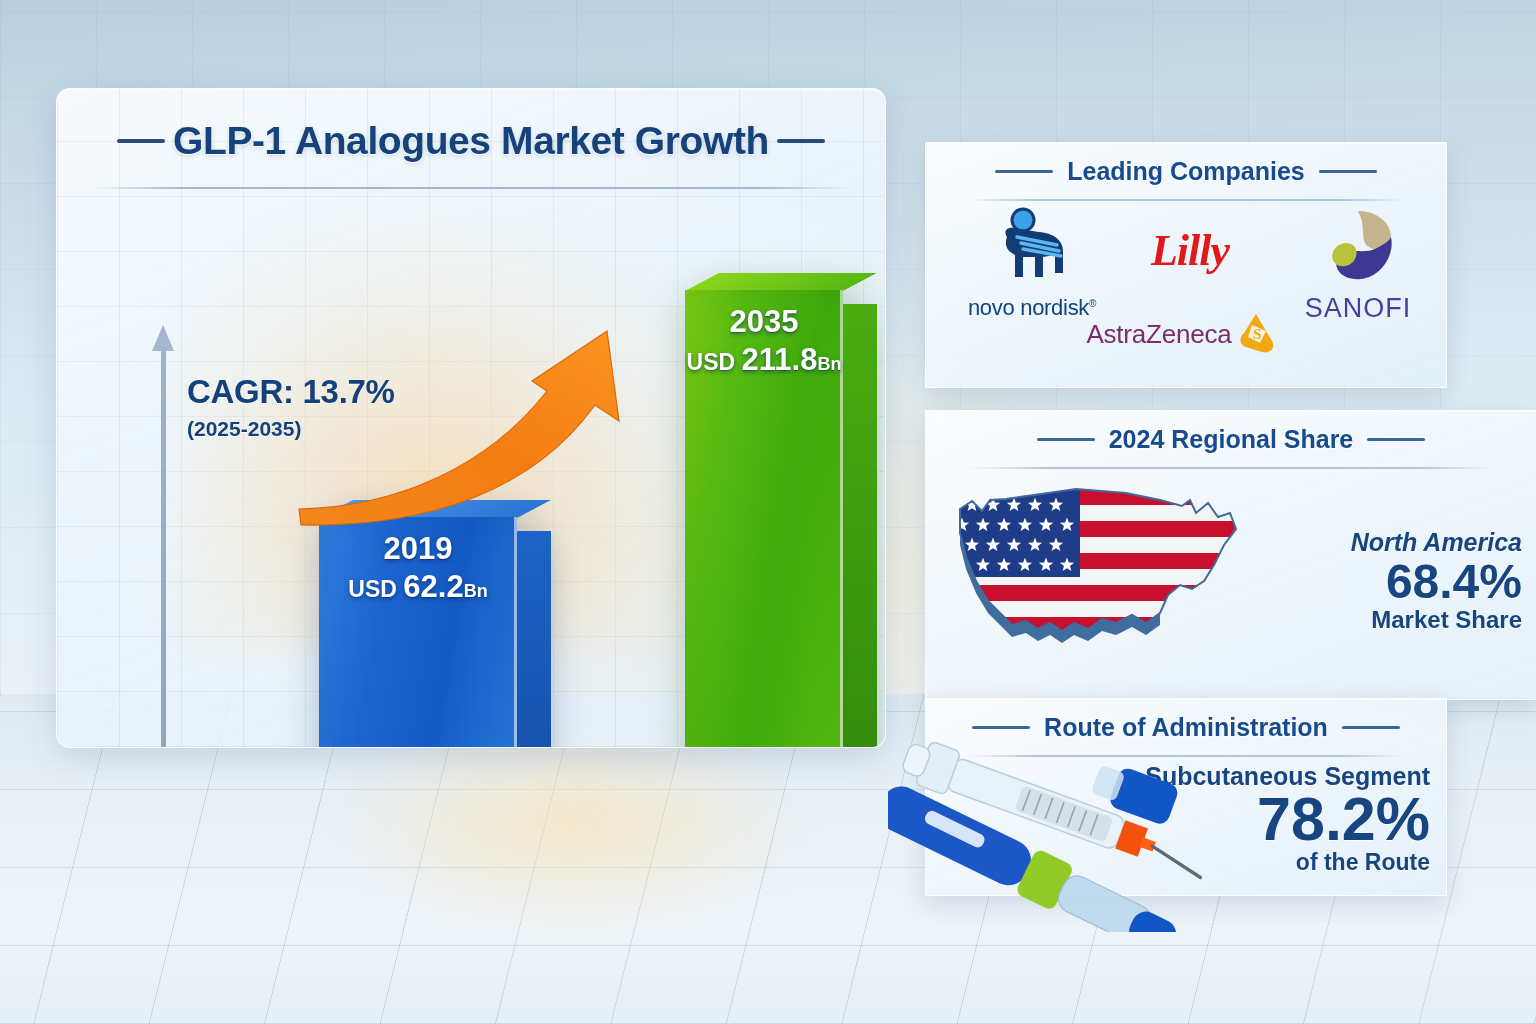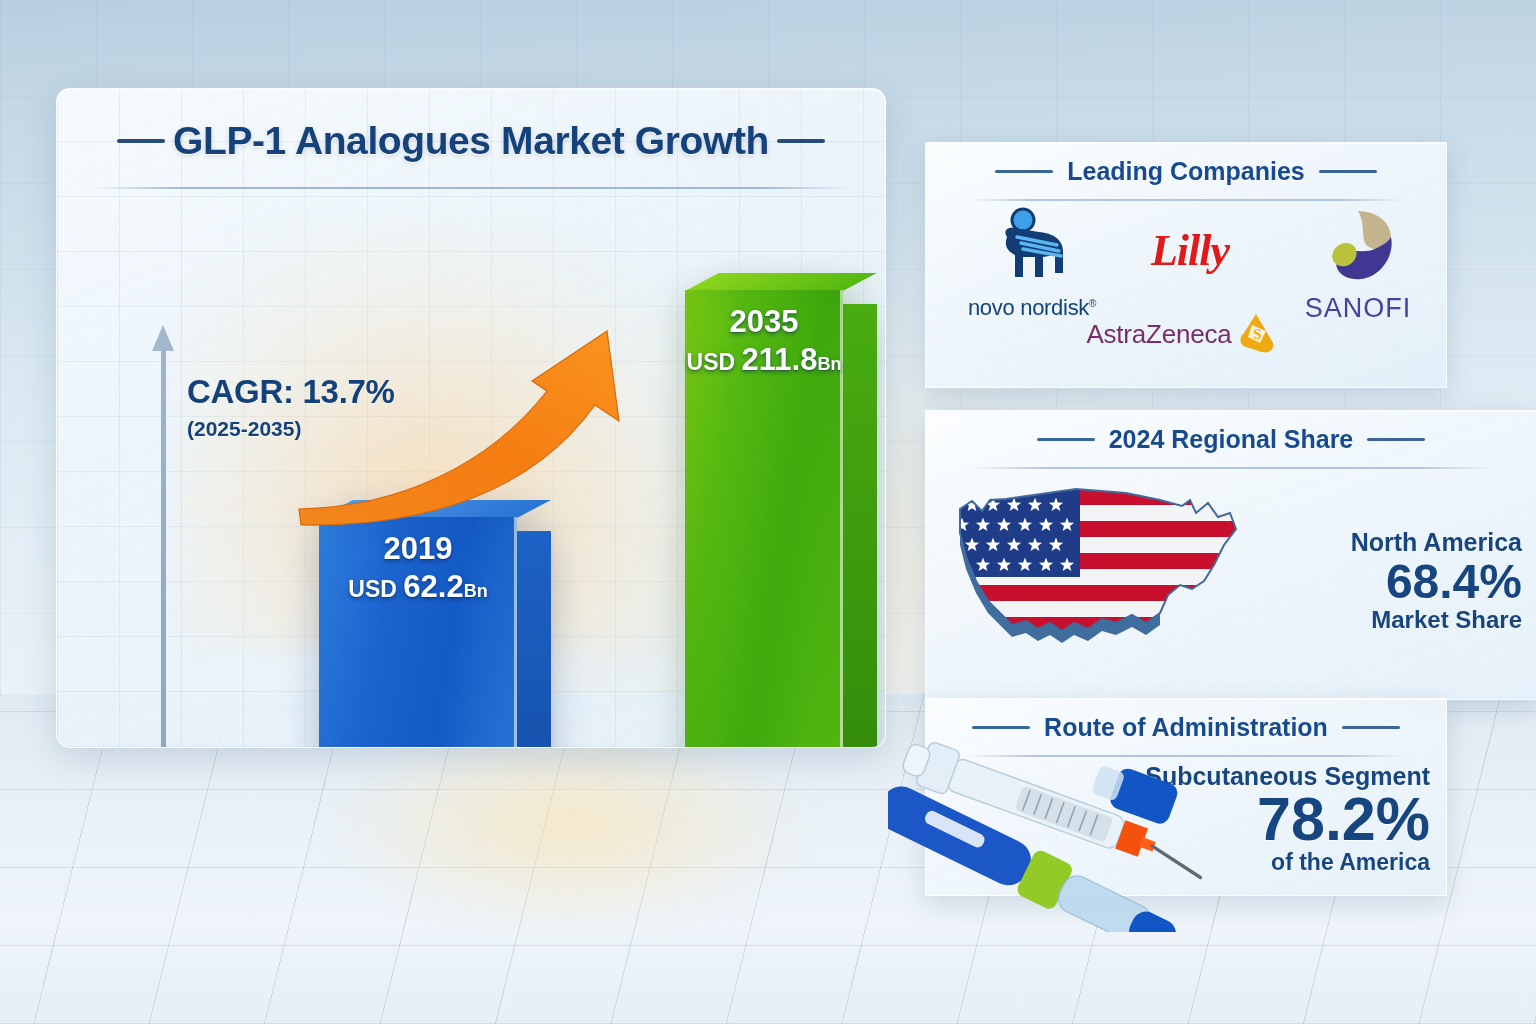--- a/index.html
+++ b/index.html
@@ -173,21 +173,21 @@
   #logo-astrazeneca { left:142px; top:108px; width:232px; }
   .nn-word { font-size:22px; color:#11447e; font-weight:400; letter-spacing:-.3px; }
   .nn-word sup { font-size:10px; vertical-align:super; }
   .lilly-word { font-size:44px; color:#e01a1a; font-family:"Liberation Serif", serif; font-style:italic; font-weight:700; letter-spacing:-1px; }
   .sanofi-word { font-size:27px; color:#4b3f9e; letter-spacing:1px; font-weight:400; }
   .az-word { font-size:26px; color:#7a2d68; font-weight:400; letter-spacing:-.2px; }
 
   
   .map-wrap { position:absolute; left:20px; top:62px; width:320px; height:215px; }
   .region-text { position:absolute; right:14px; top:118px; text-align:right; color:#16457f; text-shadow:0 1px 0 rgba(255,255,255,.9); }
-  .region-text .r1 { font-size:25px; font-weight:700; line-height:1.1; white-space:nowrap; }
+  .region-text .r1 { font-size:25px; font-weight:700; line-height:1.1; white-space:nowrap;font-style:italic; }
   .region-text .r2 { font-size:48px; font-weight:700; line-height:1.02; margin-top:1px; }
   .region-text .r3 { font-size:24px; font-weight:700; line-height:1.1; margin-top:1px; }
 
   
   .route-text { position:absolute; right:16px; top:64px; text-align:right; color:#16457f; text-shadow:0 1px 0 rgba(255,255,255,.9); }
   .route-text .t1 { font-size:25px; font-weight:700; line-height:1.1; white-space:nowrap; }
   .route-text .t2 { font-size:61px; font-weight:700; line-height:1.0; margin-top:-2px; }
   .route-text .t3 { font-size:23px; font-weight:700; line-height:1.1; }
 </style>
 </head>
@@ -396,21 +396,21 @@
   <div class="panel-head">
     <span class="pdash"></span>
     <span class="panel-title">Route of Administration</span>
     <span class="pdash"></span>
   </div>
   <div class="panel-sep"></div>
 
   <div class="route-text">
     <div class="t1">Subcutaneous Segment</div>
     <div class="t2">78.2%</div>
-    <div class="t3">of the America</div>
+    <div class="t3">of the Route</div>
   </div>
 </div>
 
 <svg style="position:absolute; left:888px; top:742px; width:350px; height:190px;" viewBox="0 0 350 190">
   <g transform="rotate(20 175 95)">
 
     <rect x="48" y="56" width="180" height="34" rx="9" fill="#e9f2f8" stroke="#b8cddd" stroke-width="1.5"></rect>
     <rect x="120" y="60" width="96" height="26" rx="5" fill="#cfdbe4" opacity=".8"></rect>
     <g stroke="#8fa4b5" stroke-width="1.6">
       <line x1="128" y1="62" x2="128" y2="84"></line>

